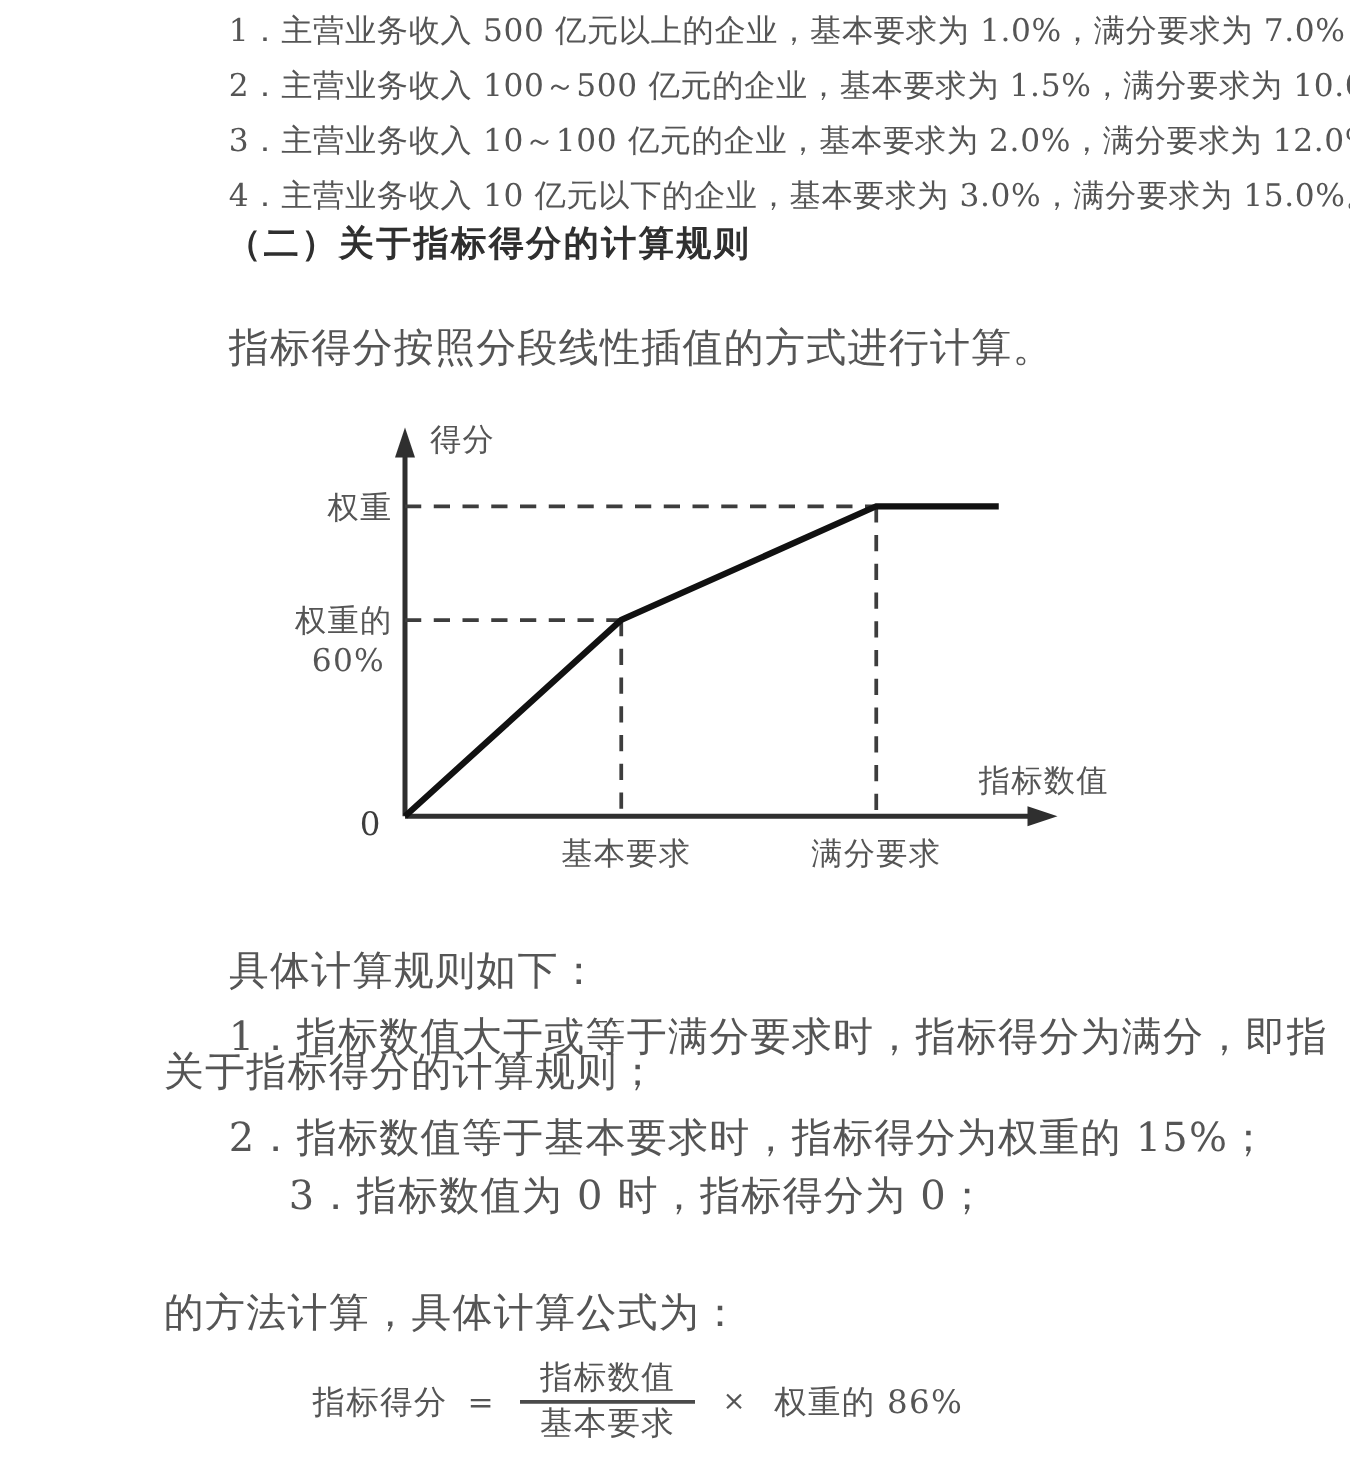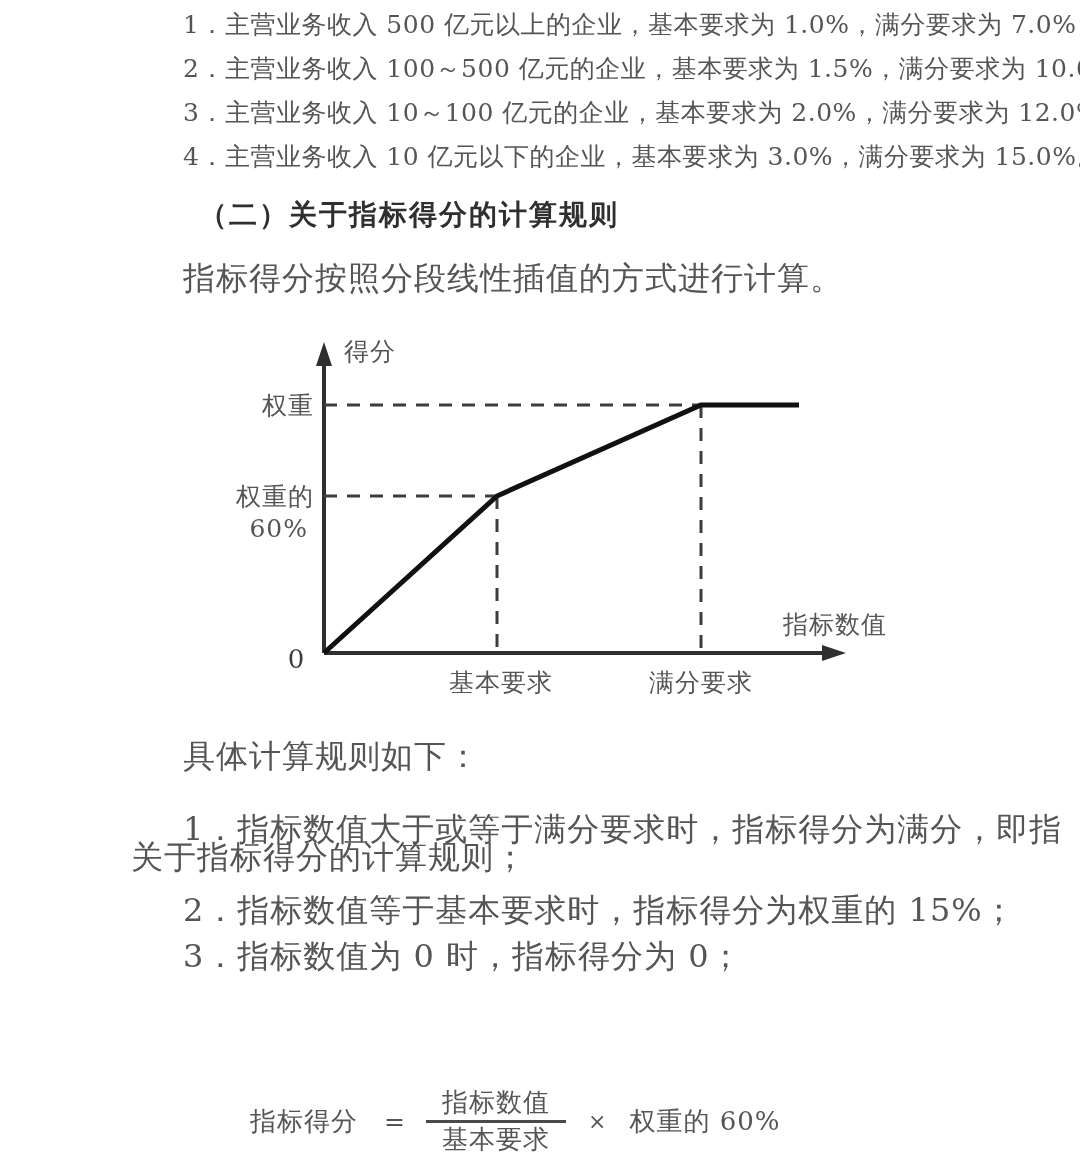--- a/index.html
+++ b/index.html
@@ -89,21 +89,21 @@
   #formula {
     position: absolute;
     left: 250px;
     top: 1088px;
     display: flex;
     align-items: center;
     font-size: 26px;
     color: #555555;
     letter-spacing: 1px;
   }
-  #formula .lhs { margin-right: 26px; font-family: Liberation Mono, monospace; }
+  #formula .lhs { margin-right: 16px; font-family: Liberation Mono, monospace; }
   #formula .eq  { margin-right: 20px; font-size: 25px; }
   #formula .frac {
     display: inline-flex;
     flex-direction: column;
     align-items: center;
     line-height: 1.15;
   }
   #formula .frac .num { padding: 0 16px 2px 16px; }
   #formula .frac .bar {
     width: 100%;
@@ -119,21 +119,21 @@
 
 <div class="page">
 
   <div>
     <div class="txt list-line" style="top:10px;">1．主营业务收入 500 亿元以上的企业，基本要求为 1.0%，满分要求为 7.0%；</div>
     <div class="txt list-line" style="top:54px;">2．主营业务收入 100～500 亿元的企业，基本要求为 1.5%，满分要求为 10.0%；</div>
     <div class="txt list-line" style="top:98px;">3．主营业务收入 10～100 亿元的企业，基本要求为 2.0%，满分要求为 12.0%；</div>
     <div class="txt list-line" style="top:142px;">4．主营业务收入 10 亿元以下的企业，基本要求为 3.0%，满分要求为 15.0%。</div>
   </div>
 
-  <div class="heading" style="top:196px;margin-left:18px;">（二）关于指标得分的计算规则</div>
+  <div class="heading" style="top:176px;">（二）关于指标得分的计算规则</div>
 
   <div class="para para-indent" style="top:262px;">指标得分按照分段线性插值的方式进行计算。</div>
 
   <div id="chart-figure">
     <svg width="720" height="390" viewBox="0 0 720 390" xmlns="http://www.w3.org/2000/svg">
 
       <g>
         <line x1="108" y1="40" x2="108" y2="333" stroke="#2f2f2f" stroke-width="4"></line>
         <polygon points="108,22 100,46 116,46" fill="#2f2f2f"></polygon>
       </g>
@@ -161,35 +161,36 @@
       <text class="tick-label" x="98" y="94" text-anchor="end">权重</text>
       <text class="tick-label" x="98" y="185" text-anchor="end">权重的</text>
       <text class="tick-label" x="92" y="217" text-anchor="end">60%</text>
 
       <text class="tick-label" x="285" y="371" text-anchor="middle">基本要求</text>
       <text class="tick-label" x="485" y="371" text-anchor="middle">满分要求</text>
 
     </svg>
   </div>
 
-  <div class="para para-indent" style="top:740px;text-align:right;">具体计算规则如下：</div>
+  <div class="para para-indent" style="top:760px;text-align:right;">具体计算规则如下：</div>
 
   <div class="para para-indent" style="top:795px;margin-top:18px;">1．指标数值大于或等于满分要求时，指标得分为满分，即指</div>
   <div class="para para-hang" style="top:841px;">关于指标得分的计算规则；</div>
 
   <div class="para para-indent" style="top:894px;">2．指标数值等于基本要求时，指标得分为权重的 15%；</div>
 
-  <div class="para para-indent" style="top:940px;">3．指标数值为 0 时，指标得分为 0；</div>
+  <div class="para para-indent" style="top:940px;margin-left:48px;">3．指标数值为 0 时，指标得分为 0；</div>
 
+  <div class="para para-hang" style="top:1034px;">的方法计算，具体计算公式为：</div>
 
   <div id="formula">
     <span class="lhs">指标得分</span>
     <span class="eq">=</span>
     <span class="frac">
       <span class="num">指标数值</span>
       <span class="bar"></span>
       <span class="den">基本要求</span>
     </span>
     <span class="times">×</span>
-    <span class="rhs">权重的 60%</span>
+    <span class="rhs">权重的 86%</span>
   </div>
 
 </div>
 
 </body></html>

